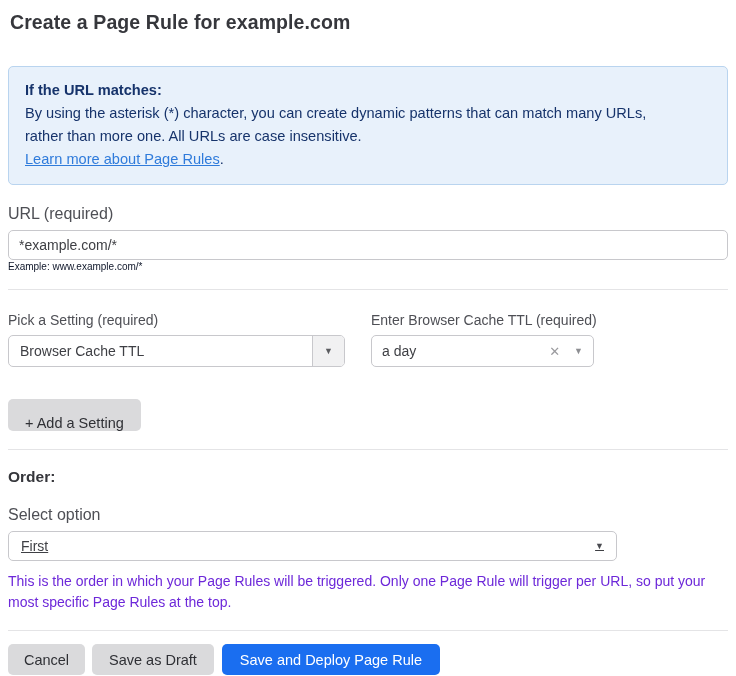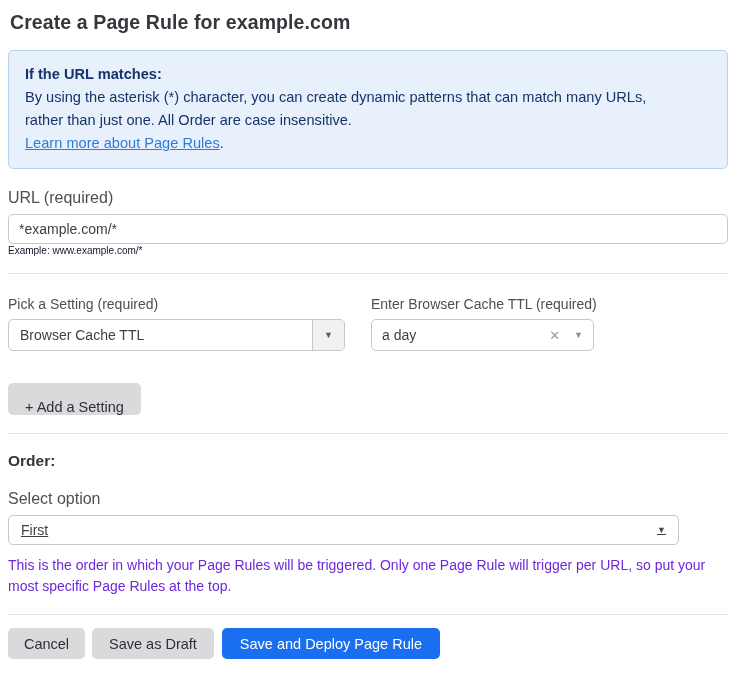--- a/index.html
+++ b/index.html
@@ -11,21 +11,21 @@
     overflow: hidden;
   }
   .container { padding: 9px 8px 0 8px; width: 736px; }
 
   .page-title {
     font-size: 19.5px; font-weight: bold; color: #36373c;
     margin: 2px 0 0 2px; letter-spacing: 0.1px;
   }
 
   .info-box {
-    margin-top: 16px;
+    margin-top: 32px;
     background: #e8f1fb;
     border: 1px solid #b9d4ef;
     border-radius: 5px;
     padding: 12px 16px 13px 16px;
     color: #16336b;
     font-size: 14.6px;
     line-height: 23px;
   }
   .info-heading { font-weight: bold; }
   .info-link { color: #2f7bdb; text-decoration: underline; cursor: pointer; }
@@ -85,21 +85,21 @@
     border: none; border-radius: 5px;
     font-family: "Liberation Sans", "DejaVu Sans", sans-serif;
     font-size: 14.5px;
     cursor: pointer;
     color: #2f3035;
     background: #dadadc;
   }
   .add-setting-btn { margin-top: 32px; padding: 16px 17px; height: 30px; }
 
   .order-select {
-    margin-top: 7px; width: 671px; height: 30px;
+    margin-top: 7px; width: 609px; height: 30px;
     border: 1px solid #c8c8cc; border-radius: 5px;
     display: flex; align-items: center;
     padding: 0 12px;
     font-size: 14px; color: #3e3f44;
     cursor: pointer; background: #fff; text-decoration: underline;
   }
   .order-select .select-value { flex: 1; }
   .icon-caret-dark { color: #4a4b50; font-size: 9px; }
 
   .order-helper { margin-top: 10px; font-size: 14px; line-height: 21px; color: #6d28d9; width: 716px; }
@@ -116,21 +116,21 @@
 </head>
 <body>
 
 <div class="container">
 
   <h1 class="page-title">Create a Page Rule for example.com</h1>
 
   <div class="info-box">
     <div class="info-heading">If the URL matches:</div>
     <div class="info-line">By using the asterisk (*) character, you can create dynamic patterns that can match many URLs,</div>
-    <div class="info-line">rather than just one. All Order are case insensitive.</div>
+    <div class="info-line">rather than more one. All URLs are case insensitive.</div>
     <div class="info-link-row"><a class="info-link">Learn more about Page Rules</a><span class="info-link-suffix">.</span></div>
   </div>
 
   <div class="field-label">URL (required)</div>
   <input class="url-input" type="text" value="*example.com/*" style="">
   <div class="helper-text">Example: www.example.com/*</div>
 
   <hr class="divider">
 
 

